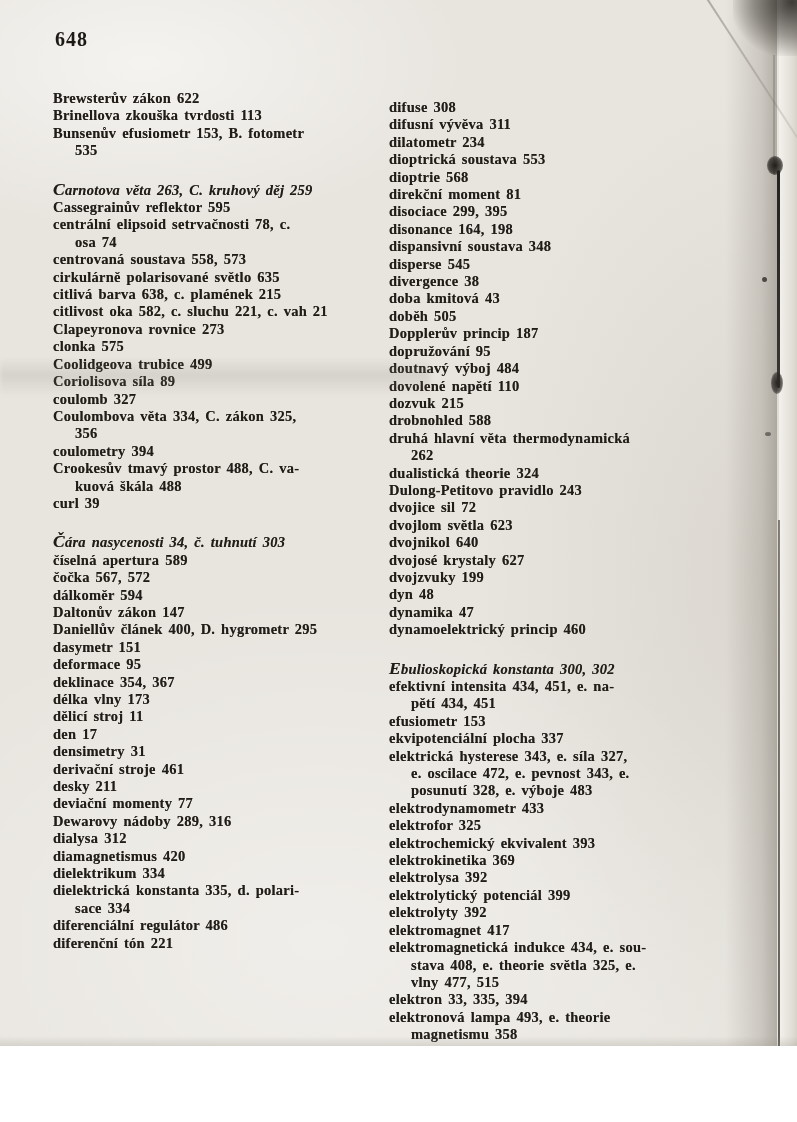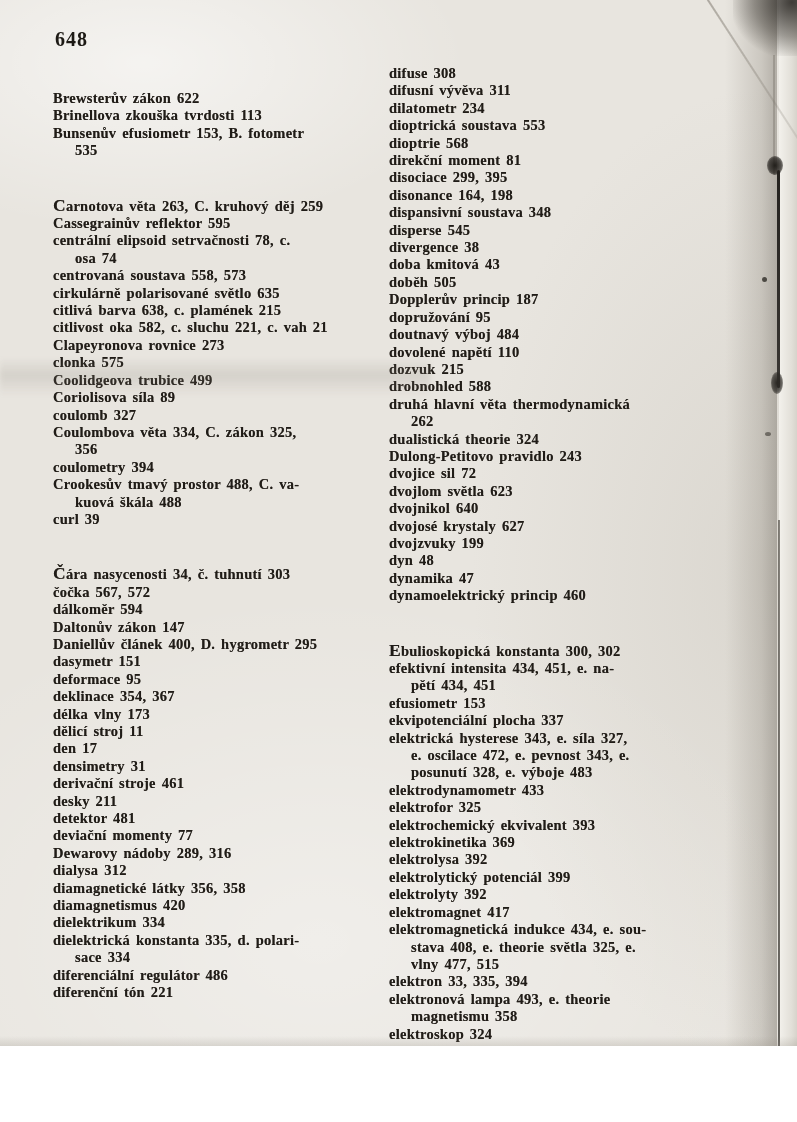--- a/index.html
+++ b/index.html
@@ -36,24 +36,24 @@
     position: absolute;
     color: #201c17;
     font-size: 14.5px;
     font-weight: 700;
     line-height: 17.4px;
     letter-spacing: 0.25px;
     word-spacing: 2px;
     text-shadow: 0 0 0.5px rgba(35,30,24,0.55);
   }
   .col-left  { left: 53px;  top: 90px; width: 328px; }
-  .col-right { left: 389px; top: 65px; width: 330px; }
+  .col-right { left: 389px; top: 99px; width: 330px; }
   .line { white-space: nowrap; }
   .line.indent { padding-left: 22px; }
-  .line.gap { margin-top: 37px; }
+  .line.gap { margin-top: 21px; font-style: italic; }
   .bigcap { font-size: 17.5px; }
 
   
   .artifact { position: absolute; pointer-events: none; }
   .smudge-band {
     left: 0; top: 358px; width: 430px; height: 38px;
     background: linear-gradient(to bottom, rgba(255,255,255,0) 0%, rgba(148,142,132,0.22) 45%, rgba(255,255,255,0) 100%);
     filter: blur(2px);
   }
   .edge-shadow {
@@ -131,38 +131,37 @@
       <div class="line">Coolidgeova trubice 499</div>
       <div class="line">Coriolisova síla 89</div>
       <div class="line">coulomb 327</div>
       <div class="line">Coulombova věta  334, C. zákon 325,</div>
       <div class="line indent">356</div>
       <div class="line">coulometry 394</div>
       <div class="line">Crookesův tmavý prostor 488, C. va-</div>
       <div class="line indent">kuová škála 488</div>
       <div class="line">curl 39</div>
       <div class="line gap"><span class="bigcap">Č</span>ára nasycenosti 34, č. tuhnutí 303</div>
+      <div class="line">číselná apertura 589</div>
       <div class="line">čočka 567, 572</div>
       <div class="line">dálkoměr 594</div>
       <div class="line">Daltonův zákon 147</div>
       <div class="line">Daniellův článek 400, D. hygrometr 295</div>
       <div class="line">dasymetr 151</div>
       <div class="line">deformace 95</div>
       <div class="line">deklinace 354, 367</div>
       <div class="line">délka vlny 173</div>
       <div class="line">dělicí stroj 11</div>
       <div class="line">den 17</div>
       <div class="line">densimetry 31</div>
       <div class="line">derivační stroje 461</div>
       <div class="line">desky 211</div>
-      <div class="line">detektor 481</div>
       <div class="line">deviační momenty 77</div>
       <div class="line">Dewarovy nádoby 289, 316</div>
       <div class="line">dialysa 312</div>
-      <div class="line">diamagnetické látky 356, 358</div>
       <div class="line">diamagnetismus 420</div>
       <div class="line">dielektrikum 334</div>
       <div class="line">dielektrická konstanta 335, d. polari-</div>
       <div class="line indent">sace 334</div>
       <div class="line">diferenciální regulátor 486</div>
       <div class="line">diferenční tón 221</div>
     </div>
 
   <div class="col col-right">
       <div class="line">difuse 308</div>

